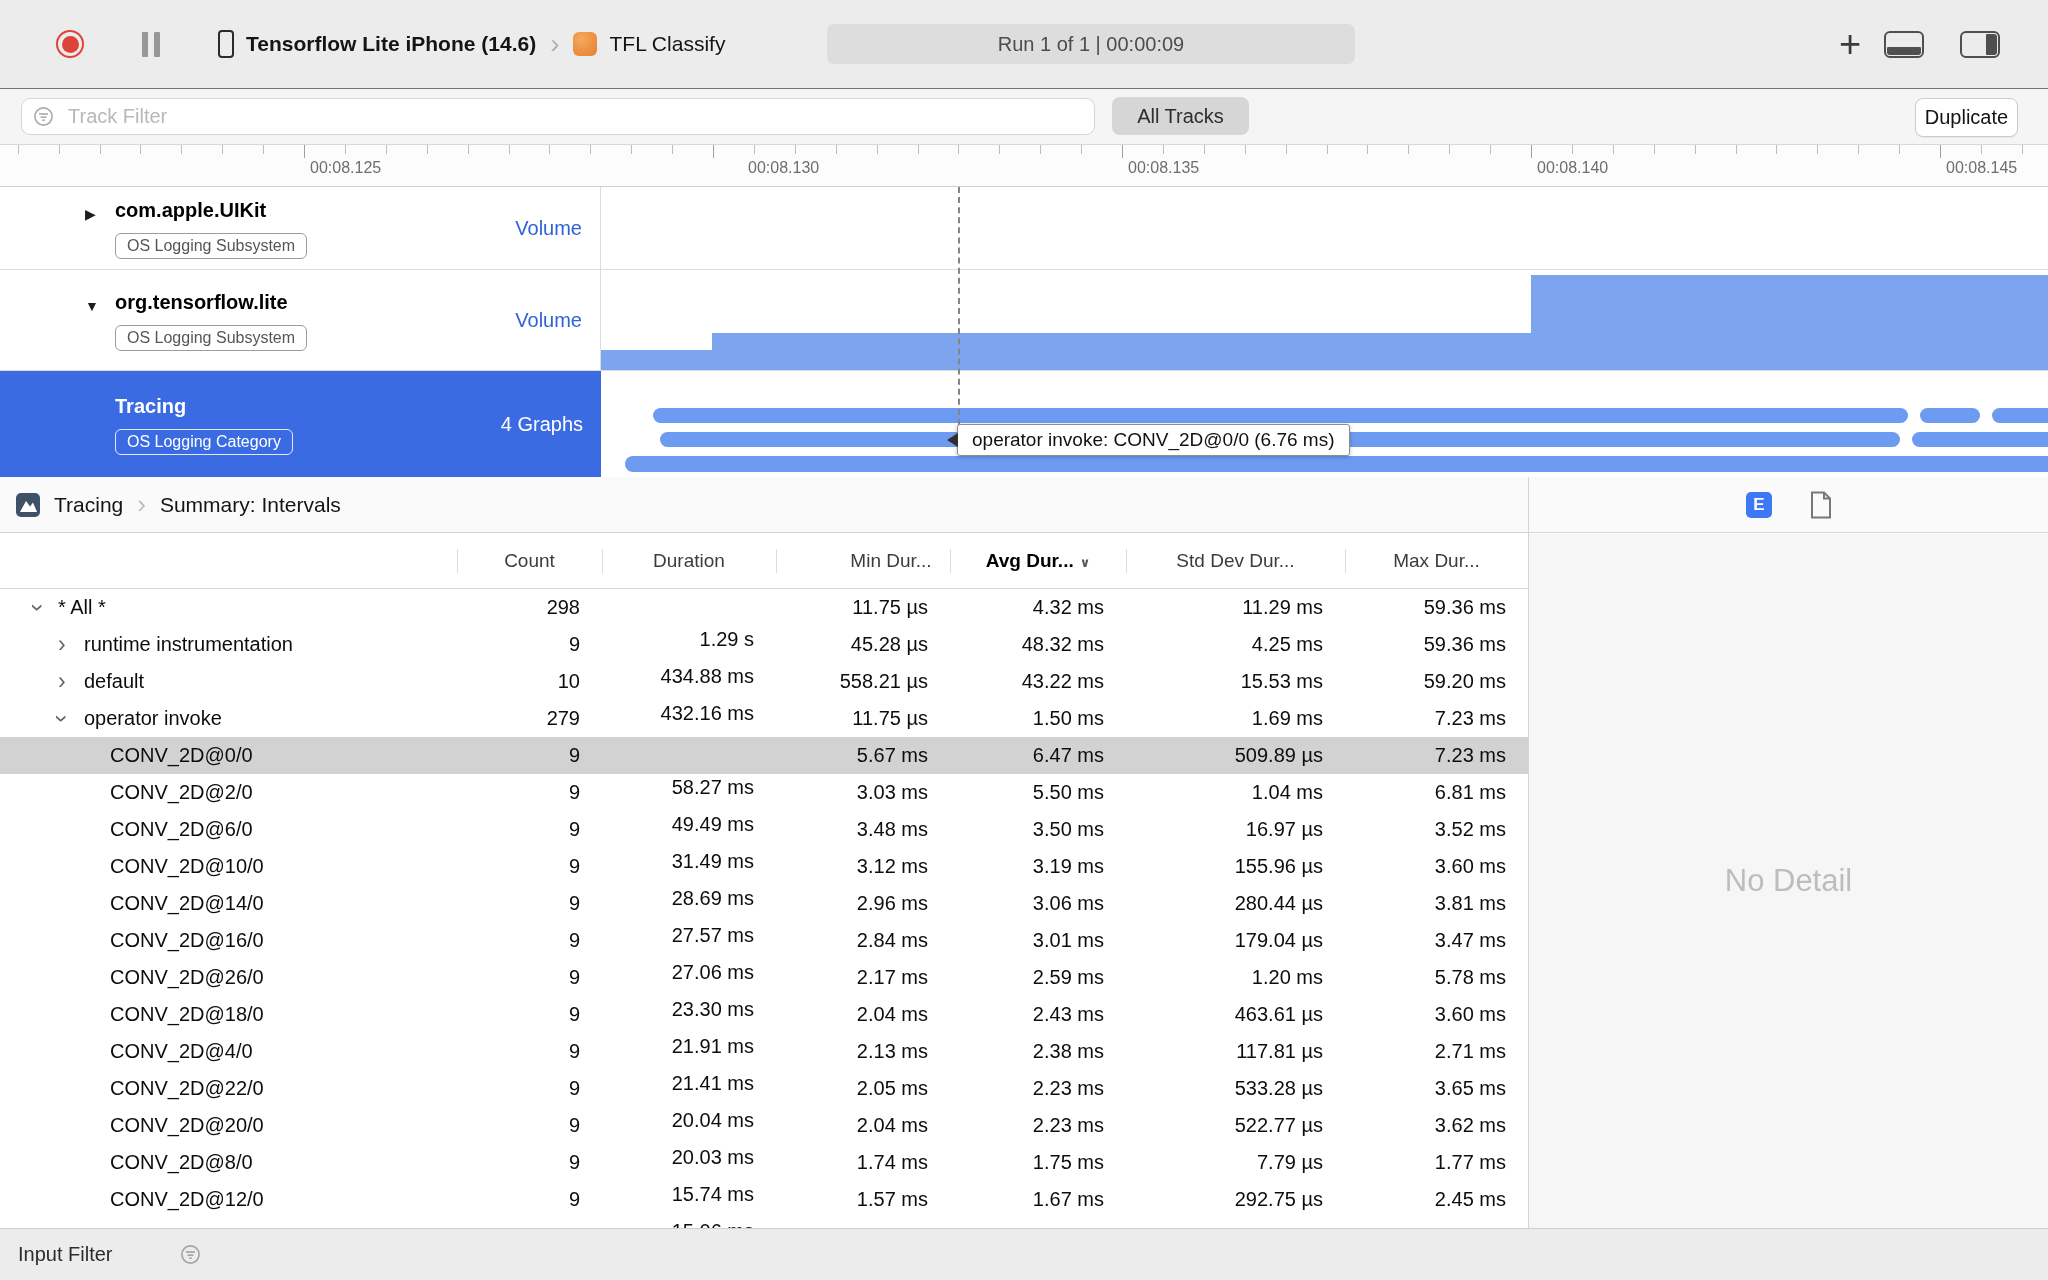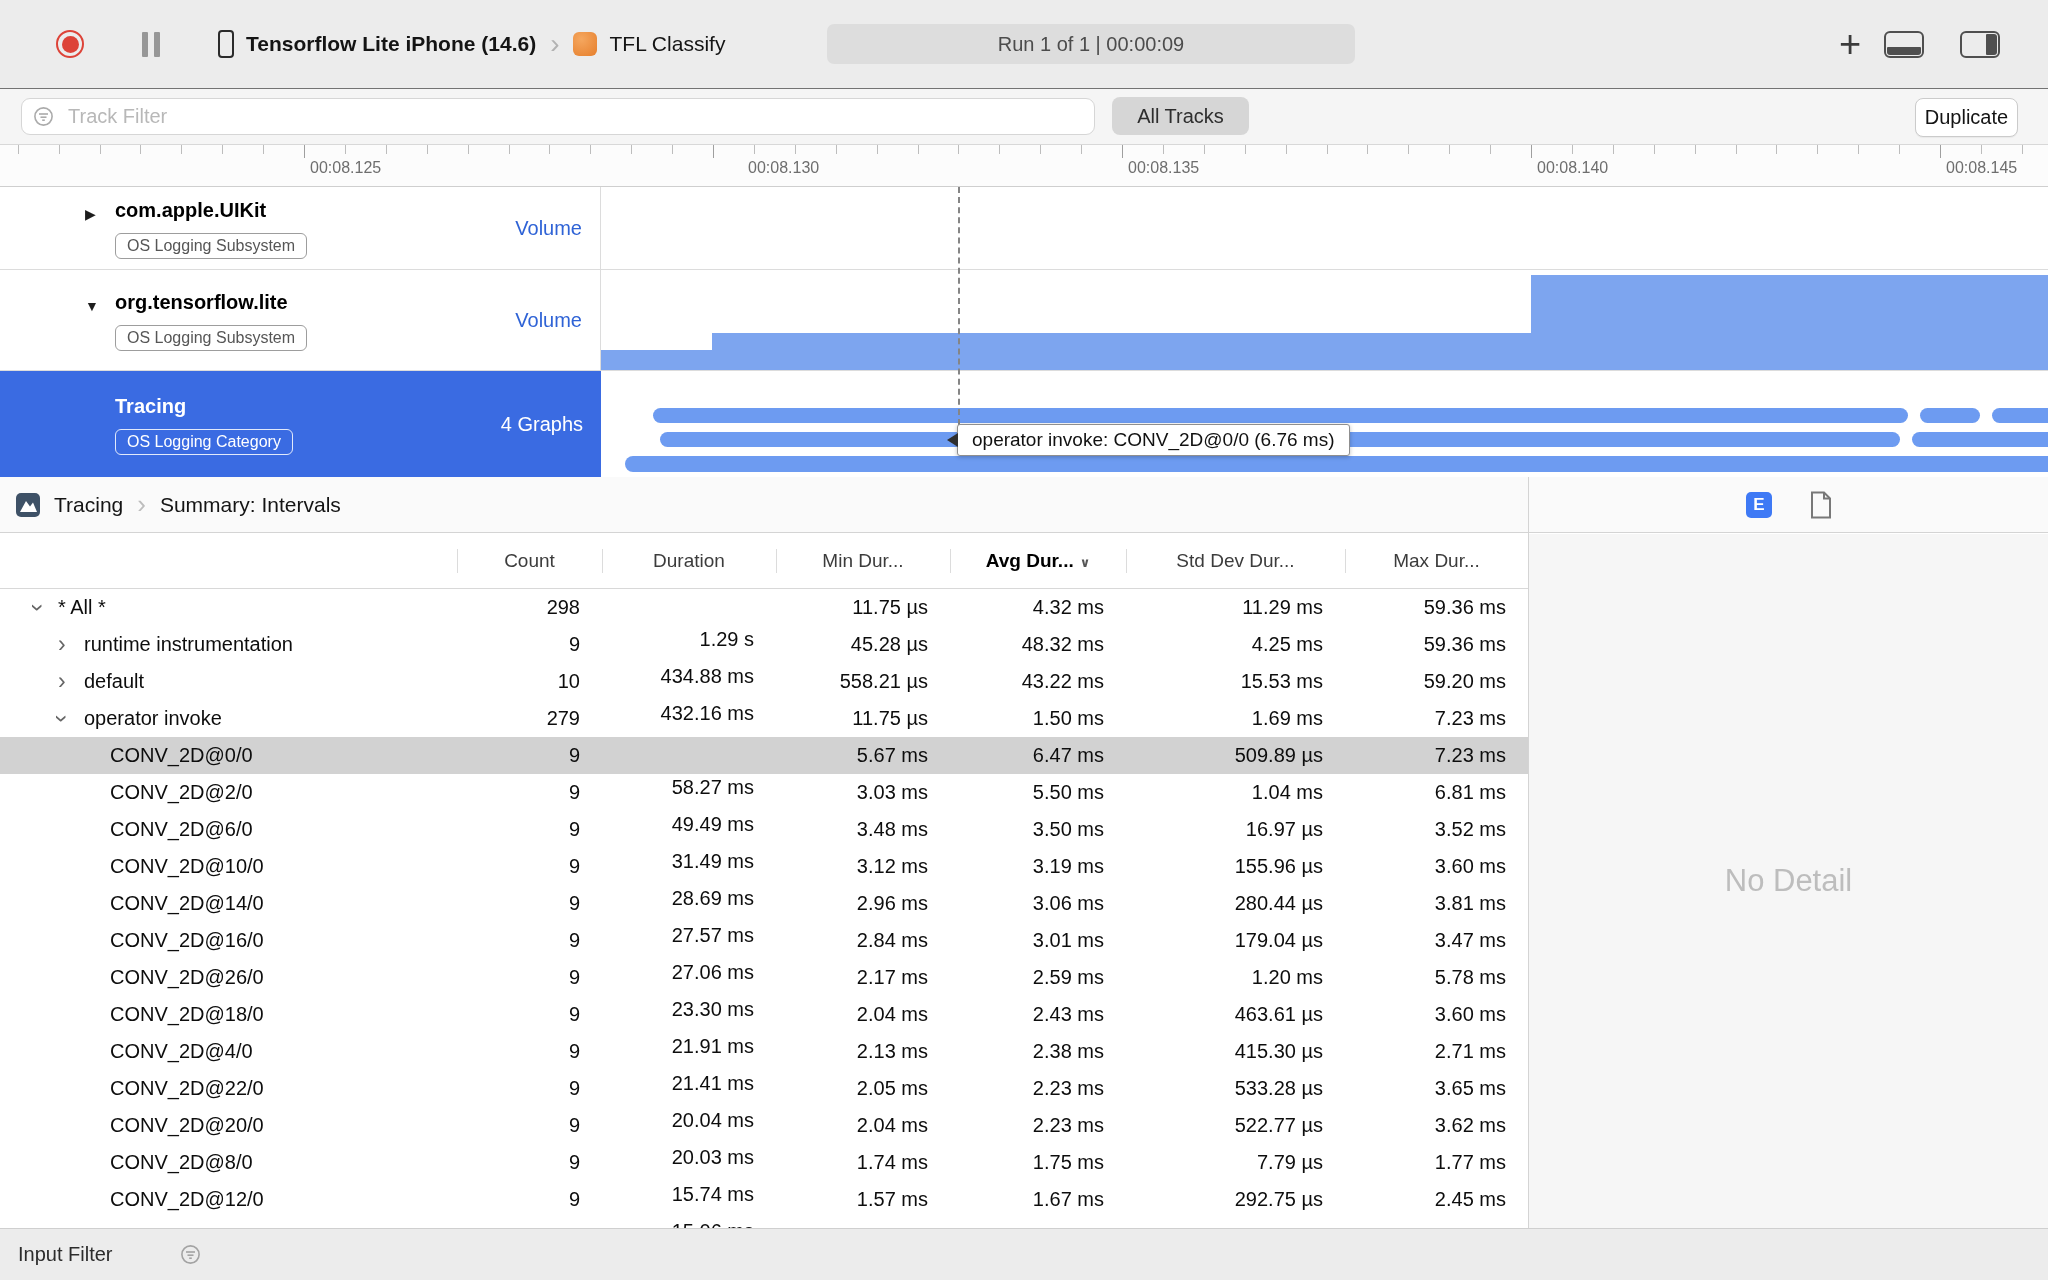--- a/index.html
+++ b/index.html
@@ -82,21 +82,21 @@
   .table-pane{position:absolute;left:0;top:534px;width:1528px;height:694px;background:#fff;overflow:hidden;}
   .pane-divider{position:absolute;left:1528px;top:477px;width:1px;height:751px;background:#d4d4d4;}
   .detail-pane{position:absolute;left:1529px;top:534px;width:519px;height:694px;background:#f6f6f6;
                display:flex;align-items:center;justify-content:center;}
   .no-detail{font-size:31px;color:#bdbdbd;}
 
   
   .thead{position:relative;height:54px;border-bottom:1px solid #d8d8d8;}
   .th{position:absolute;top:0;height:54px;line-height:54px;font-size:19px;color:#3c3c3c;text-align:center;white-space:nowrap;}
   .th-name{left:0;width:457px;text-align:left;padding-left:50px;box-sizing:border-box;}
-  .th-count{left:457px;width:145px;} .th-dur{left:602px;width:174px;} .th-min{left:776px;width:174px;}
+  .th-count{left:457px;width:145px;} .th-dur{left:602px;width:174px;} .th-min{left:776px;width:174px;padding-left:28px;}
   .th-avg{left:950px;width:176px;font-weight:700;color:#000;}
   .th-std{left:1126px;width:219px;} .th-max{left:1345px;width:183px;}
   .sort-chev{font-size:13px;color:#555;margin-left:6px;}
   .thdiv{position:absolute;top:15px;height:24px;width:1px;background:#dcdcdc;}
   .tbody{position:relative;}
   .trow{position:relative;height:37px;line-height:37px;font-size:20px;color:#0d0d0d;}
   .trow.selected{background:#d2d2d2;}
   .cell-name{position:absolute;left:0;top:0;width:457px;height:37px;box-sizing:border-box;white-space:nowrap;overflow:hidden;}
   .indent0{padding-left:58px;} .indent1{padding-left:84px;} .indent2{padding-left:110px;}
   .row-disc{position:absolute;top:0;font-size:23px;color:#666;line-height:37px;}
@@ -409,21 +409,21 @@
           <div class="cell-num col3">2.43 ms</div>
           <div class="cell-num col4">463.61 µs</div>
           <div class="cell-num col5">3.60 ms</div>
         </div>
         <div class="trow">
           <div class="cell-name indent2"><span>CONV_2D@4/0</span></div>
           <div class="cell-num col0">9</div>
           <div class="cell-num col1">21.41 ms</div>
           <div class="cell-num col2">2.13 ms</div>
           <div class="cell-num col3">2.38 ms</div>
-          <div class="cell-num col4">415.30 µs</div>
+          <div class="cell-num col4">117.81 µs</div>
           <div class="cell-num col5">2.71 ms</div>
         </div>
         <div class="trow">
           <div class="cell-name indent2"><span>CONV_2D@22/0</span></div>
           <div class="cell-num col0">9</div>
           <div class="cell-num col1">20.04 ms</div>
           <div class="cell-num col2">2.05 ms</div>
           <div class="cell-num col3">2.23 ms</div>
           <div class="cell-num col4">533.28 µs</div>
           <div class="cell-num col5">3.65 ms</div>

